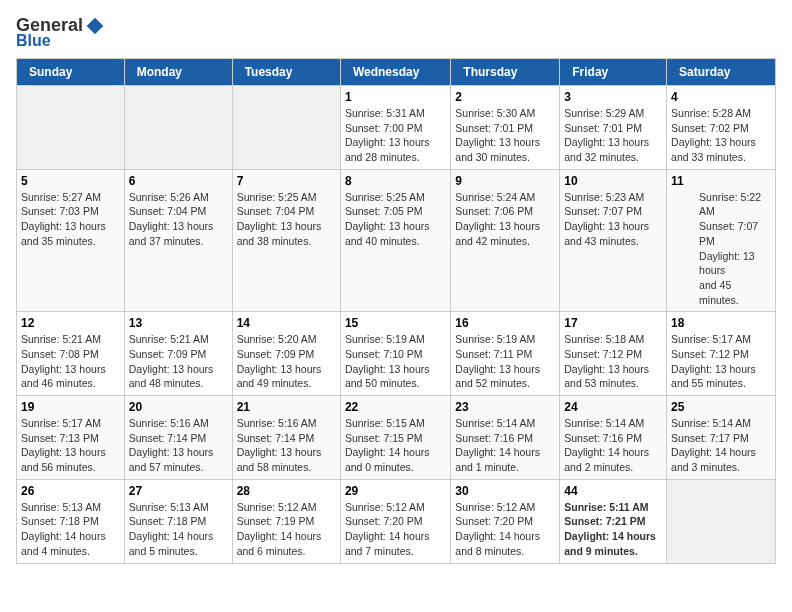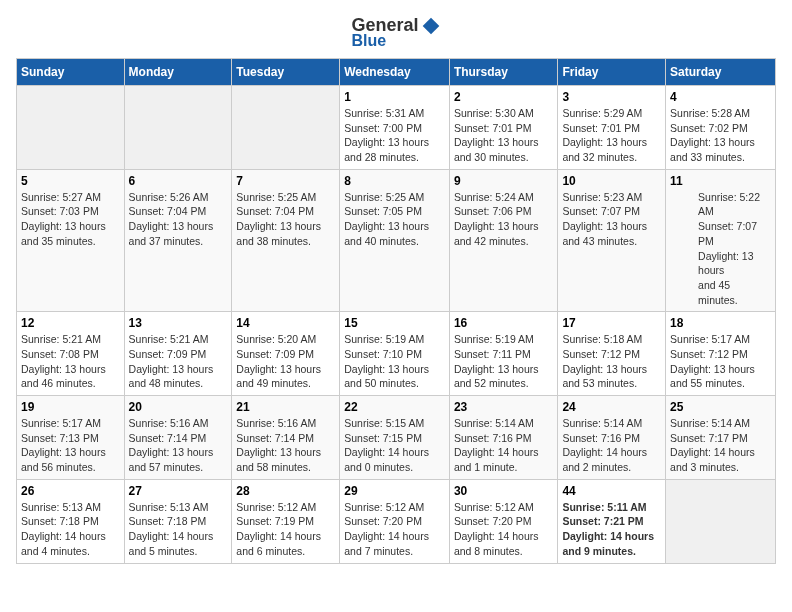--- a/index.html
+++ b/index.html
@@ -5,21 +5,21 @@
     * { box-sizing: border-box; margin: 0; padding: 0; }
     body {
       font-family: Arial, sans-serif;
       background: #fff;
       width: 792px;
       min-height: 612px;
       padding: 16px;
     }
     .header {
       display: flex;
-      justify-content: center;
+      justify-content: flex-start;
       align-items: flex-start;
       margin-bottom: 8px;
     }
     .logo {
       display: flex;
       align-items: center;
     }
     .logo-text {
       font-size: 18px;
       font-weight: bold;
@@ -44,21 +44,21 @@
       color: #333;
     }
     table {
       width: 100%;
       border-collapse: collapse;
       font-size: 10.5px;
     }
     thead tr th {
       background-color: #1a5fa8;
       color: #fff;
-      padding: 6px 4px;
+      padding: 6px 12px;
       text-align: left;
       font-size: 12px;
       font-weight: bold;
       border: 1px solid #ccc;
     }
     tbody tr td {
       vertical-align: top;
       border: 1px solid #ccc;
       padding: 4px;
       width: 113px;

